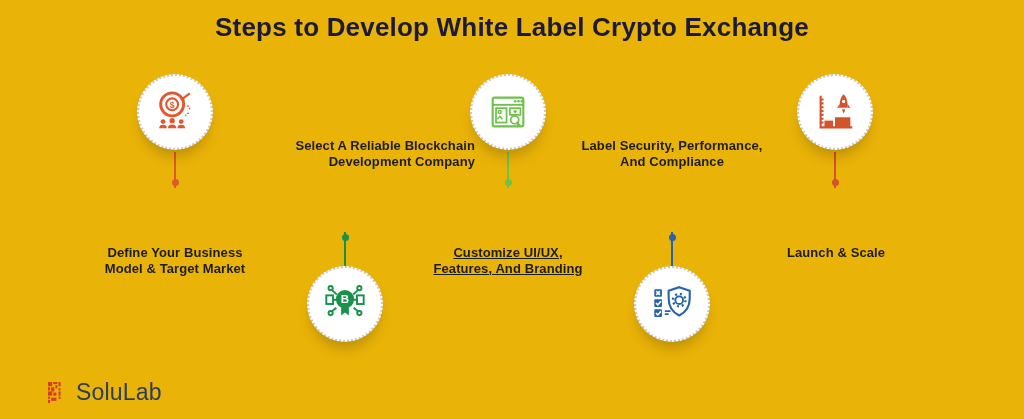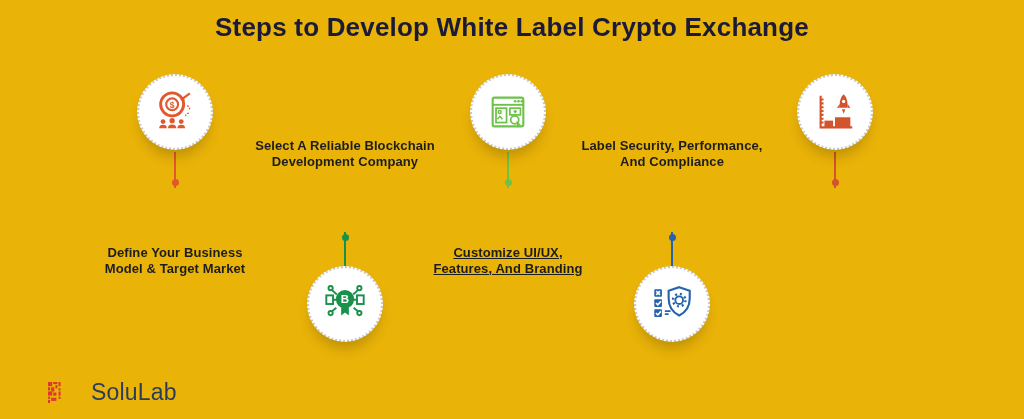--- a/index.html
+++ b/index.html
@@ -26,21 +26,21 @@
   .connector{position:absolute;width:2px;height:36px;background:var(--c);}
   .connector .dot{position:absolute;left:-2.5px;width:7px;height:7px;border-radius:50%;background:var(--c);}
   .connector.from-top .dot{bottom:2px;}
   .connector.from-bottom .dot{top:2px;}
 
   
   .caption{position:absolute;width:260px;text-align:center;font-size:13px;font-weight:bold;
            color:#1d1d1d;line-height:15.5px;white-space:pre-line;letter-spacing:.1px;}
 
   
-  .logo{position:absolute;left:48px;top:379px;display:flex;align-items:center;gap:22px;}
+  .logo{position:absolute;left:48px;top:379px;display:flex;align-items:center;gap:7px;}
   .logo-text{font-size:23px;font-weight:500;color:#2C3D5A;letter-spacing:.2px;}
 </style>
 </head>
 <body>
 
 <div class="canvas">
 
   <div class="title">Steps to Develop White Label Crypto Exchange</div>
 
 
@@ -155,26 +155,27 @@
         <path d="M33 5.5c2.8 2.6 4 6.3 4 10v4h-8v-4c0-3.7 1.2-7.4 4-10z"></path>
         <path d="M29 15.5l-3 4h3z M37 15.5l3 4h-3z"></path>
         <path d="M31.2 21h3.6l-1.8 4.8z"></path>
       </g>
       <circle cx="33" cy="13" r="1.7" fill="#ffffff"></circle>
     </svg>
   </div>
 
   <div class="caption" style="left:45px;top:245px;">Define Your Business
 Model &amp; Target Market</div>
-  <div class="caption" style="left:215px;top:138px;">Select A Reliable Blockchain
+  <div class="caption" style="left:215px;top:138px;text-align:right;">Select A Reliable Blockchain
 Development Company</div>
   <div class="caption" style="left:378px;top:245px;text-decoration:underline;">Customize UI/UX,
 Features, And Branding</div>
   <div class="caption" style="left:542px;top:138px;">Label Security, Performance,
 And Compliance</div>
+  <div class="caption" style="left:706px;top:245px;">Launch &amp; Scale</div>
 
   <div class="logo">
     <svg viewBox="0 0 20 20" width="21" height="21" fill="#DC3932">
       <rect x="0" y="0" width="4" height="4"></rect>
         <rect x="5" y="0" width="4" height="2"></rect>
       <rect x="10" y="0" width="2" height="4"></rect>
         <rect x="7" y="3" width="2" height="3"></rect>
       <rect x="0" y="5" width="2" height="3"></rect>
         <rect x="3" y="5" width="3" height="4"></rect>
       <rect x="10" y="6" width="2" height="2"></rect>

